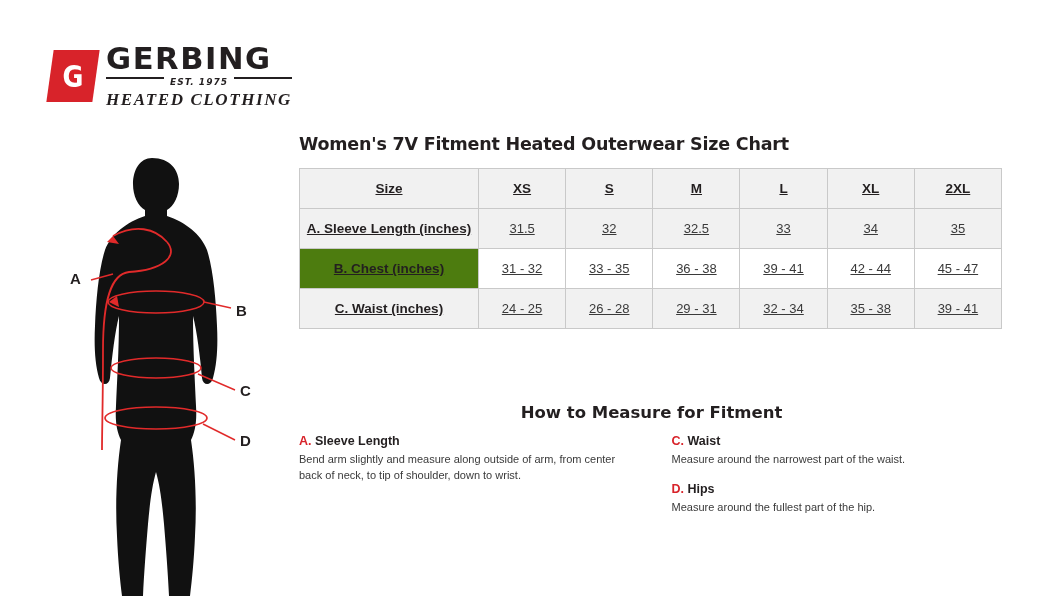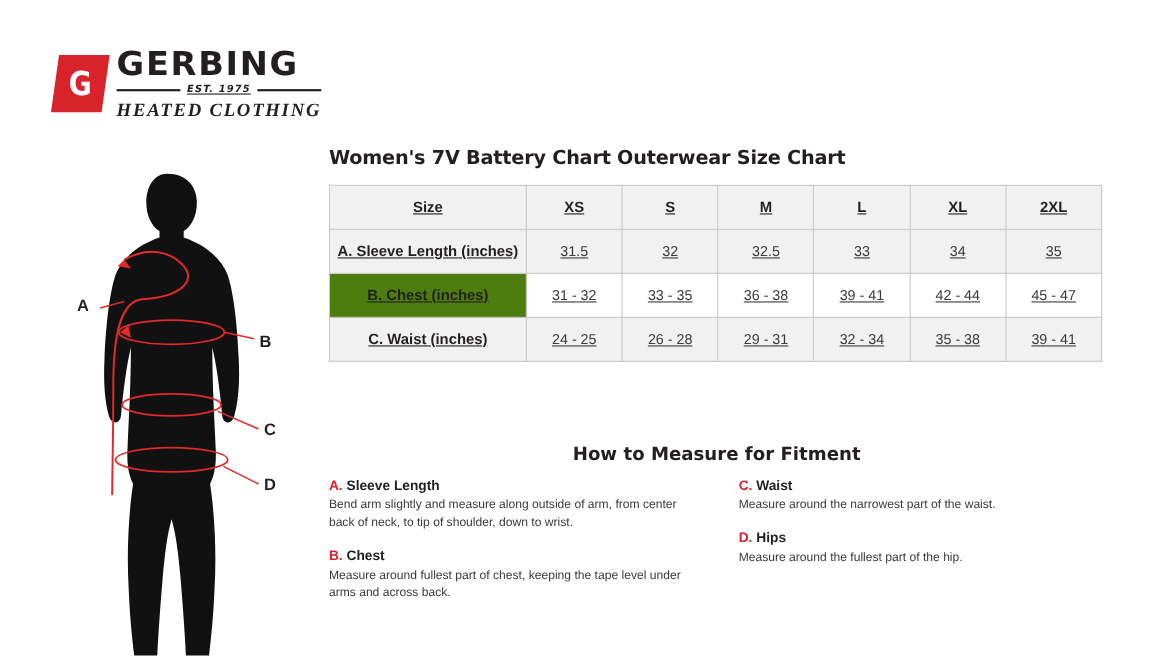--- a/index.html
+++ b/index.html
@@ -54,24 +54,22 @@
     font-size: 30px;
     font-weight: 800;
     letter-spacing: 1.5px;
     color: #231f20;
     line-height: 1;
     transform: scaleX(1.02);
     transform-origin: left center;
   }
   #logo-est {
     display: flex;
-    align-items: center;
     gap: 6px;
     margin-top: 3px;
-    text-decoration: underline;
   }
   #logo-est .rule {
     height: 2px;
     background: #231f20;
     flex: 1;
   }
   #logo-est .txt {
     font-family: "DejaVu Sans", sans-serif;
     font-size: 9px;
     font-weight: 700;
@@ -240,21 +238,21 @@
       <path d="M148 274 L180 290" stroke-width="1.4"></path>
     </g>
   </svg>
 
   <div class="measure-label" id="label-a">A</div>
   <div class="measure-label" id="label-b">B</div>
   <div class="measure-label" id="label-c">C</div>
   <div class="measure-label" id="label-d">D</div>
 </div>
 
-<div id="chart-title">Women's 7V Battery Chart Outerwear Size Chart</div>
+<div id="chart-title">Women's 7V Fitment Heated Outerwear Size Chart</div>
 
 <table id="size-table">
   <colgroup>
     <col class="first">
     <col>
       <col>
       <col>
       <col>
       <col>
       <col>
@@ -305,27 +303,20 @@
   <div id="howto-title">How to Measure for Fitment</div>
   <div id="howto-cols">
     <div class="howto-col">
       <div class="howto-item">
         <div class="howto-head">
           <span class="letter">A.</span>
           <span>Sleeve Length</span>
         </div>
         <div class="howto-body">Bend arm slightly and measure along outside of arm, from center back of neck, to tip of shoulder, down to wrist.</div>
       </div>
-      <div class="howto-item">
-        <div class="howto-head">
-          <span class="letter">B.</span>
-          <span>Chest</span>
-        </div>
-        <div class="howto-body">Measure around fullest part of chest, keeping the tape level under arms and across back.</div>
-      </div>
     </div>
     <div class="howto-col">
       <div class="howto-item">
         <div class="howto-head">
           <span class="letter">C.</span>
           <span>Waist</span>
         </div>
         <div class="howto-body">Measure around the narrowest part of the waist.</div>
       </div>
       <div class="howto-item">

